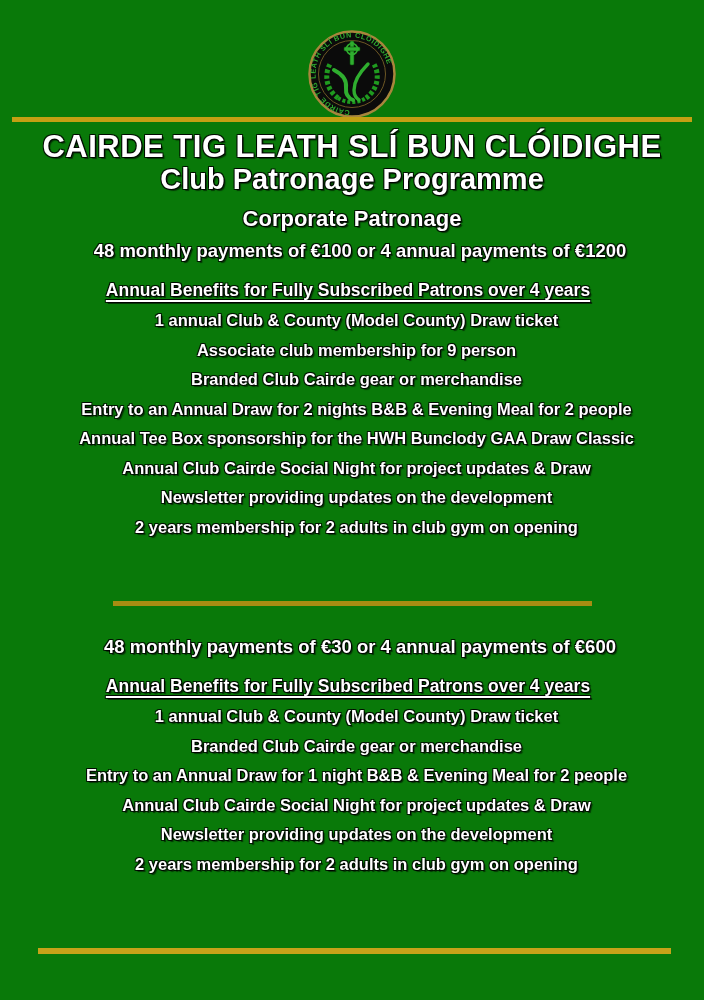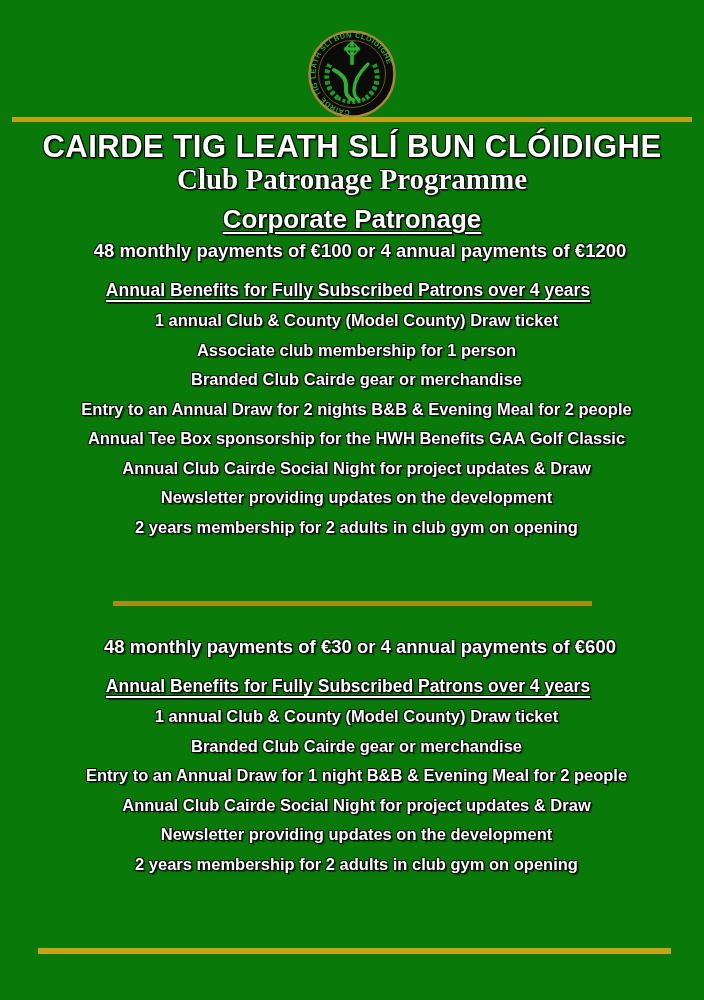--- a/index.html
+++ b/index.html
@@ -39,34 +39,32 @@
     text-align:center;
   }
   .title-line1{
     font-size:31px;
     line-height:34px;
     letter-spacing:.5px;
   }
   .title-line2{
     font-size:29px;
     line-height:31px;
-    font-family:Liberation Serif, serif;
   }
   .section{
     position:absolute;
     left:0;right:0;
     text-align:center;
   }
   .section-corporate{ top:206px; }
   .section-family{ top:636px; }
   .section-heading{
-    font-size:26px;
+    font-size:22px;
     line-height:26px;
     margin:0 0 8px 0;
-    text-decoration:underline;
     text-underline-offset:4px;
     text-decoration-thickness:2px;
   }
   .pricing{
     font-size:18.5px;
     line-height:22px;
     margin:0 0 18px 0;
     padding-left:16px;
   }
   .benefits-heading{
@@ -137,24 +135,24 @@
   <div class="title-block">
     <div class="title-line1 sticker">CAIRDE TIG LEATH SLÍ BUN CLÓIDIGHE</div>
     <div class="title-line2 sticker">Club Patronage Programme</div>
   </div>
 
   <div class="section section-corporate">
     <div class="section-heading sticker">Corporate Patronage</div>
     <div class="pricing sticker">48 monthly payments of €100 or 4 annual payments of €1200</div>
     <div class="benefits-heading sticker">Annual Benefits for Fully Subscribed Patrons over 4 years</div>
     <div class="benefit sticker">1 annual Club &amp; County (Model County) Draw ticket</div>
-    <div class="benefit sticker">Associate club membership for 1 person</div>
+    <div class="benefit sticker">Associate club membership for 9 person</div>
     <div class="benefit sticker">Branded Club Cairde gear or merchandise</div>
     <div class="benefit sticker">Entry to an Annual Draw for 2 nights B&amp;B &amp; Evening Meal for 2 people</div>
-    <div class="benefit sticker">Annual Tee Box sponsorship for the HWH Benefits GAA Golf Classic</div>
+    <div class="benefit sticker">Annual Tee Box sponsorship for the HWH Bunclody GAA Draw Classic</div>
     <div class="benefit sticker">Annual Club Cairde Social Night for project updates &amp; Draw</div>
     <div class="benefit sticker">Newsletter providing updates on the development</div>
     <div class="benefit sticker">2 years membership for 2 adults in club gym on opening</div>
   </div>
 
   <div class="divider-mid"></div>
 
   <div class="section section-family">
     <div class="pricing sticker">48 monthly payments of €30 or 4 annual payments of €600</div>
     <div class="benefits-heading sticker">Annual Benefits for Fully Subscribed Patrons over 4 years</div>

